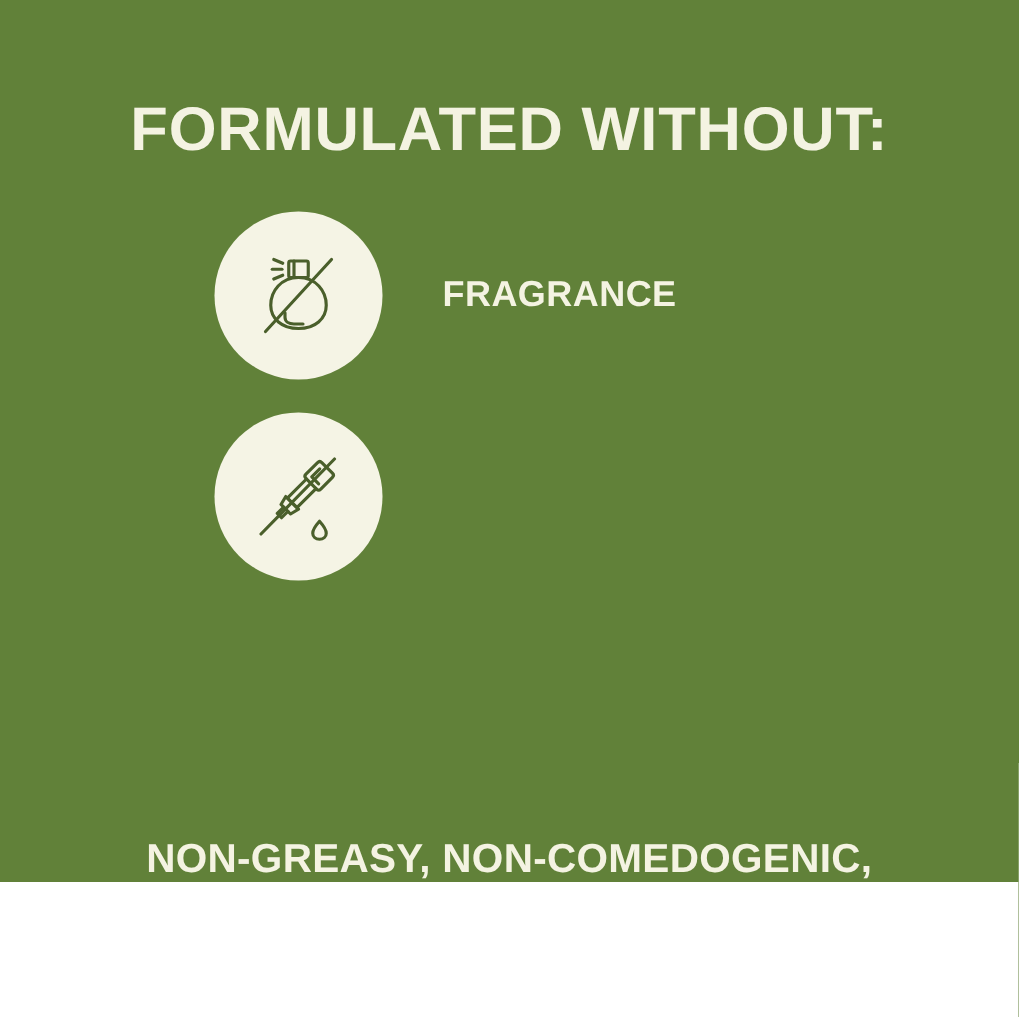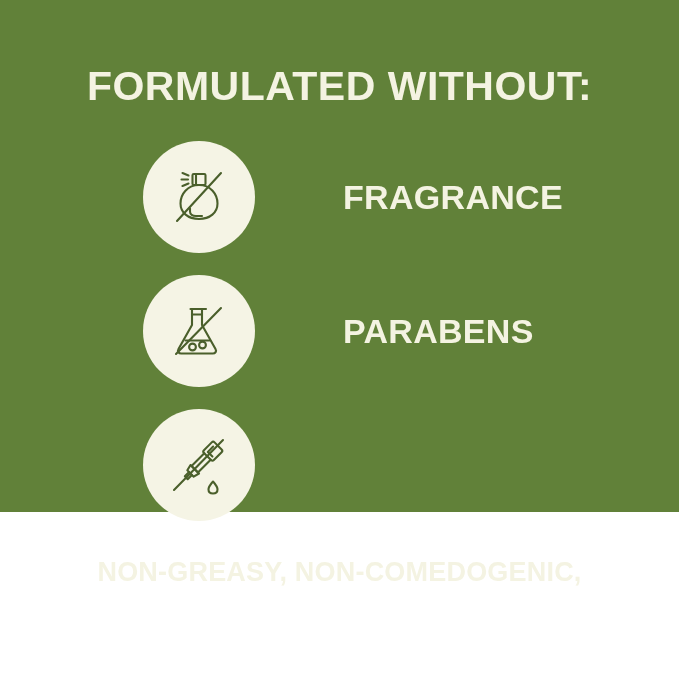--- a/index.html
+++ b/index.html
@@ -8,21 +8,21 @@
   }
   body {
     width: 679px;
     height: 679px;
     overflow: hidden;
     font-family: "Liberation Sans", sans-serif;
   }
   #panel {
     position: relative;
     width: 679px;
-    height: 512px;
+    height: 588px;
     background: #618139;
     box-sizing: border-box;
   }
   #headline {
     position: absolute;
     top: 66px;
     left: 0;
     width: 679px;
     text-align: center;
     color: #F4F3E2;
@@ -55,23 +55,23 @@
     background: #F5F4E5;
     flex: 0 0 auto;
     display: flex;
     align-items: center;
     justify-content: center;
   }
   .claim-badge svg {
     display: block;
   }
   .claim-label {
-    margin-left: 88px;
+    margin-left: 40px;
     color: #F4F3E2;
-    font-size: 34px;
+    font-size: 24px;
     font-weight: 700;
     letter-spacing: 0.3px;
     line-height: 1;
     white-space: nowrap;
     font-family: "Liberation Sans", sans-serif;
   }
   #footnote {
     position: absolute;
     top: 556px;
     left: 0;
@@ -112,42 +112,20 @@
             <path d="M25 18.5 L18.5 18.5"></path>
             <path d="M25.5 22.5 L19.5 25"></path>
 
             <path d="M14 60 L58 12" stroke-width="2.1"></path>
           </svg>
         </span>
       </div>
       <div class="claim-label">FRAGRANCE</div>
     </div>
 
-    <div class="claim-row">
-      <div class="claim-badge">
-        <span>
-          <svg width="72" height="72" viewBox="0 0 72 72" fill="none" stroke="#4A5F2B" stroke-width="2.1" stroke-linecap="round" stroke-linejoin="round">
-
-            <path d="M27.5 14 L43 14"></path>
-
-            <path d="M29 14 L29 30 L15.5 54 C14.2 56.3 15.6 58.5 18.2 58.5 L49.8 58.5 C52.4 58.5 53.8 56.3 52.5 54 L39 30 L39 14"></path>
-
-            <path d="M29 19.5 L39 19.5"></path>
-
-            <path d="M22.5 45.5 L46.5 45.5"></path>
-
-            <circle cx="29.5" cy="52" r="3.4"></circle>
-            <circle cx="39.5" cy="50" r="3.4"></circle>
-
-            <path d="M13 59 L58 13" stroke-width="2.1"></path>
-          </svg>
-        </span>
-      </div>
-      <div class="claim-label">PARABENS</div>
-    </div>
 
     <div class="claim-row">
       <div class="claim-badge">
         <span>
           <svg width="72" height="72" viewBox="0 0 72 72" fill="none" stroke="#4A5F2B" stroke-width="2.1" stroke-linecap="round" stroke-linejoin="round">
             <g transform="rotate(45 36 36)">
 
               <path d="M31 9 L41 9 C42.2 9 43 9.9 43 11 L43 22 C43 23.1 42.2 24 41 24 L31 24 C29.8 24 29 23.1 29 22 L29 11 C29 9.9 29.8 9 31 9 Z"></path>
 
               <path d="M33 13 L33 20.5 L39.5 20.5"></path>

